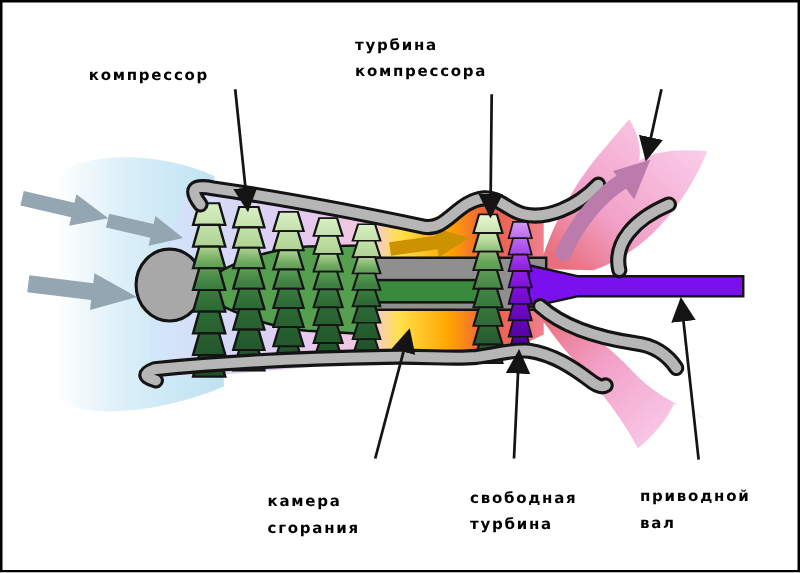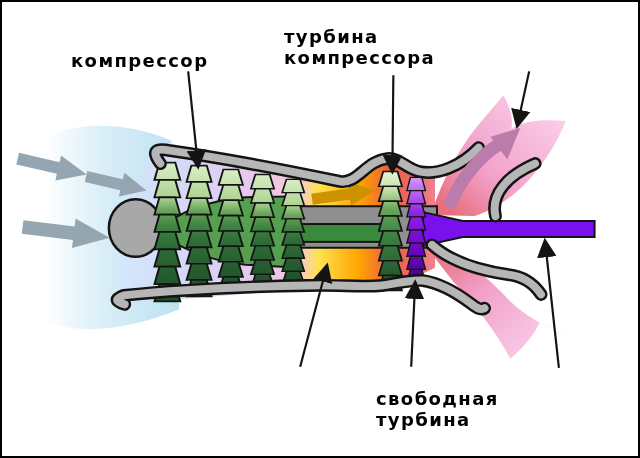--- a/index.html
+++ b/index.html
@@ -3,21 +3,21 @@
 <meta charset="utf-8">
 <style>
   html,body{margin:0;padding:0;background:#fff;}
   #frame{
     position:relative;width:640px;height:458px;box-sizing:border-box;
     border:2px solid #000;background:#fff;overflow:hidden;
     font-family:"DejaVu Sans","Liberation Sans",sans-serif;
   }
   #scene{position:absolute;left:0;top:0;width:100%;height:100%;}
   .lbl{
-    position:absolute;font-weight:700;font-size:18px;line-height:21px;
+    position:absolute;font-weight:700;font-size:12px;line-height:21px;
     letter-spacing:1.4px;color:#000;white-space:pre-line;
   }
   .bo{fill:none;stroke:#141414;stroke-width:13;stroke-linecap:round;stroke-linejoin:round;}
   .bf{fill:none;stroke:#b6b6b6;stroke-width:8;stroke-linecap:round;stroke-linejoin:round;}
   .ptr{stroke:#141414;stroke-width:2.2;fill:none;}
 </style>
 </head>
 <body>
 
 <div id="frame">
@@ -148,16 +148,20 @@
     <path class="ptr" d="M 531,70 L 519,125" marker-end="url(#ah)"></path>
     <path class="ptr" d="M 300,368 L 327,266" marker-end="url(#ah)"></path>
     <path class="ptr" d="M 412,368 L 416,283" marker-end="url(#ah)"></path>
     <path class="ptr" d="M 561,369 L 547,241" marker-end="url(#ah)"></path>
   </g>
 </svg>
 
 <div class="lbl" style="left:69px;top:48px">компрессор</div>
 <div class="lbl" style="left:282px;top:24px">турбина
 компрессора</div>
+<div class="lbl" style="left:212px;top:389px">камера
+сгорания</div>
 <div class="lbl" style="left:374px;top:386px">свободная
 турбина</div>
+<div class="lbl" style="left:510px;top:385px">приводной
+вал</div>
 
 </div>
 
 </body></html>

